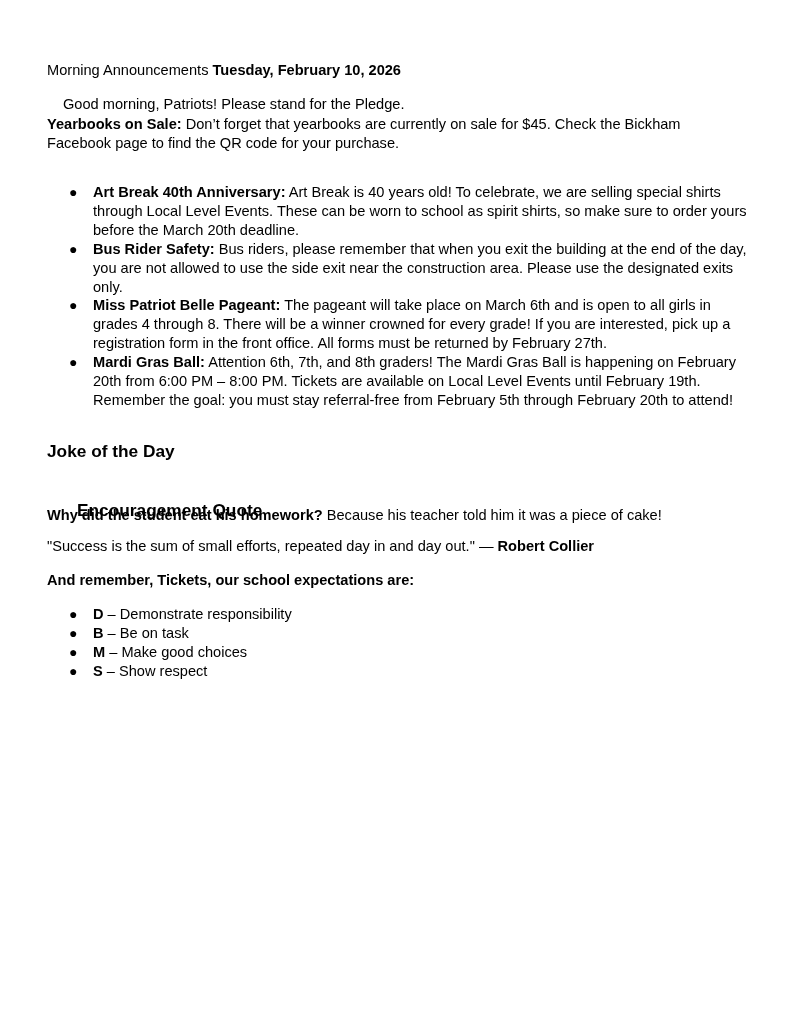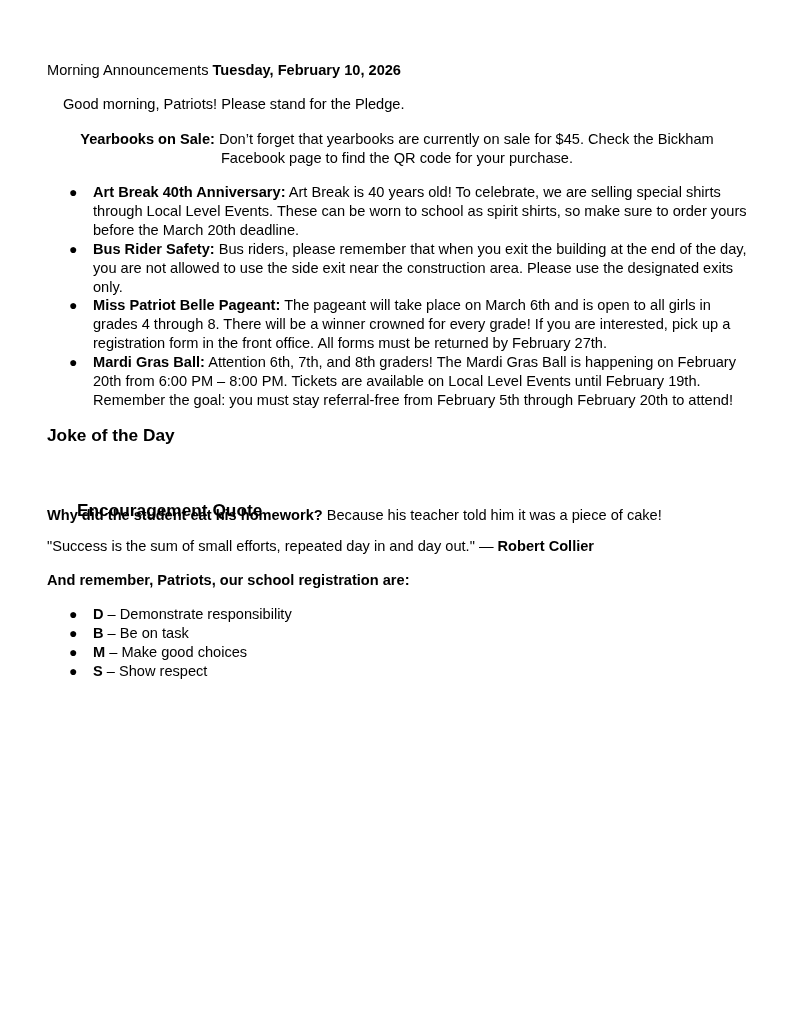--- a/index.html
+++ b/index.html
@@ -33,24 +33,23 @@
       white-space: nowrap;
     }
     .greeting {
       position: absolute;
       top: 95px;
       left: 16px;
       white-space: nowrap;
     }
     .yearbooks {
       position: absolute;
-      top: 130px;
+      top: 115px;
       left: 0;
       width: 700px;
-      text-align: center;
     }
     ul.bullets {
       list-style: none;
       margin: 0;
       padding: 0;
     }
     .announce-list {
       position: absolute;
       top: 183px;
       left: 0;
@@ -70,21 +69,21 @@
       font-weight: bold;
     }
     h2 {
       margin: 0;
       font-size: 17.3px;
       font-weight: bold;
       line-height: 22px;
     }
     .joke-heading {
       position: absolute;
-      top: 424px;
+      top: 440px;
       left: 0;
       text-align: right;
     }
     .joke-text {
       position: absolute;
       top: 462px;
       left: 0;
       white-space: nowrap;
       margin-top: 44px;
     }
@@ -142,21 +141,21 @@
   </ul>
 
   <h2 class="joke-heading">Joke of the Day</h2>
 
   <p class="joke-text"><span class="bold">Why did the student eat his homework?</span><span> Because his teacher told him it was a piece of cake!</span></p>
 
   <h2 class="quote-heading">Encouragement Quote</h2>
 
   <p class="quote-text"><span>"Success is the sum of small efforts, repeated day in and day out." — </span><span class="bold">Robert Collier</span></p>
 
-  <p class="expectations-intro bold">And remember, Patriots, our school registration are:</p>
+  <p class="expectations-intro bold">And remember, Tickets, our school expectations are:</p>
 
   <ul class="bullets expectations-list">
     <li class="bullet-item">
       <span class="bullet-dot">●</span><span class="bold">D</span><span> – Demonstrate responsibility</span>
     </li>
     <li class="bullet-item">
       <span class="bullet-dot">●</span><span class="bold">B</span><span> – Be on task</span>
     </li>
     <li class="bullet-item">
       <span class="bullet-dot">●</span><span class="bold">M</span><span> – Make good choices</span>

